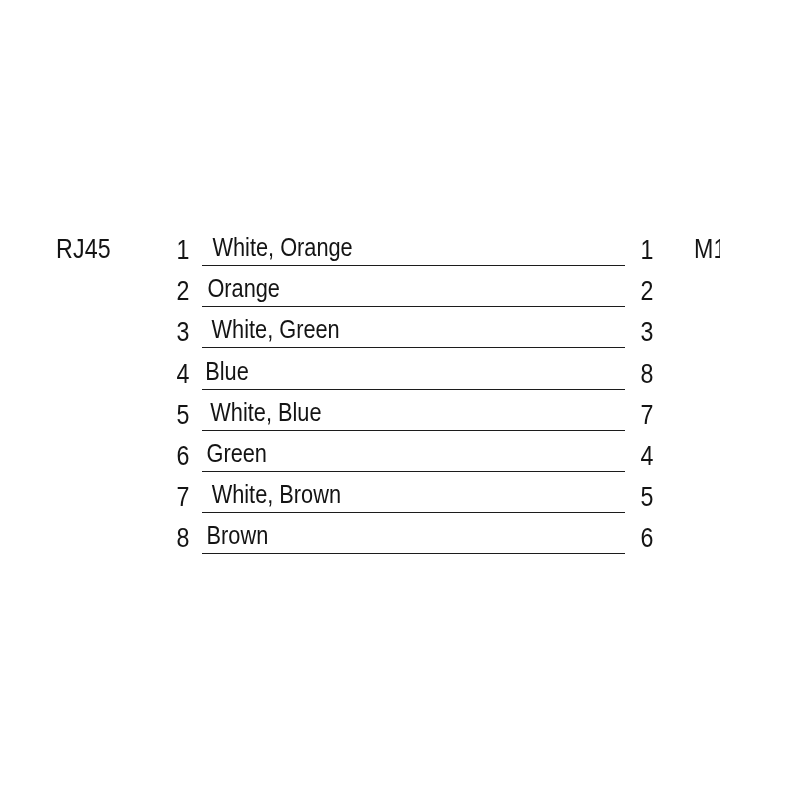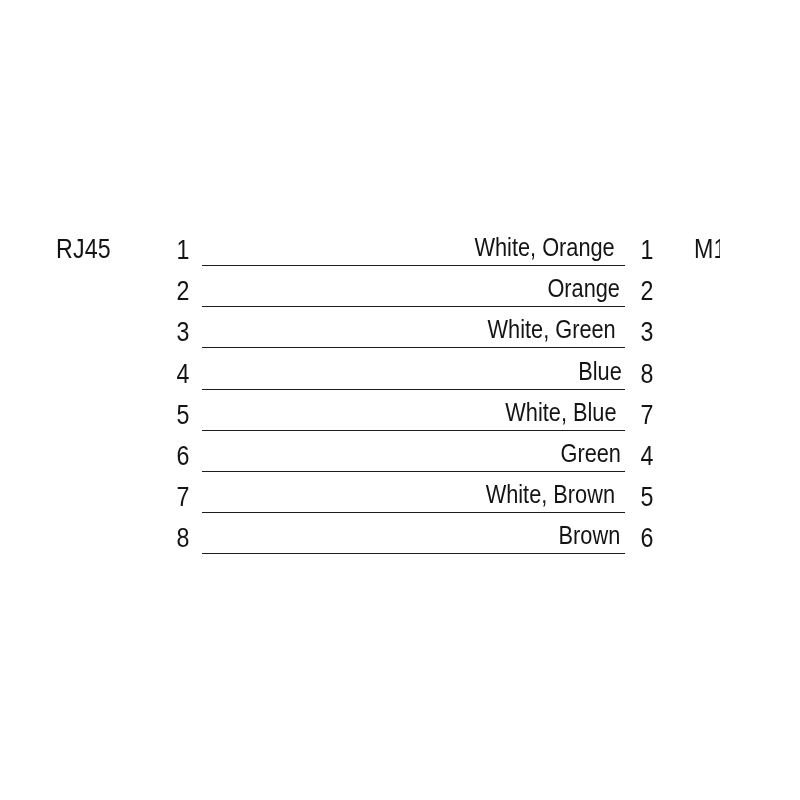--- a/index.html
+++ b/index.html
@@ -65,21 +65,21 @@
     left: 636px;
     width: 22px;
     text-align: center;
     transform-origin: center top;
   }
   .wire-label {
     position: absolute;
     left: 202px;
     width: 423px;
     top: -33px;
-    text-align: right;
+    text-align: left;
     font-size: 25px;
     line-height: 30px;
     color: #141414;
     white-space: nowrap;
   }
   .wire-label > span {
     display: inline-block;
     transform: scaleX(0.87);
     transform-origin: center bottom;
   }

